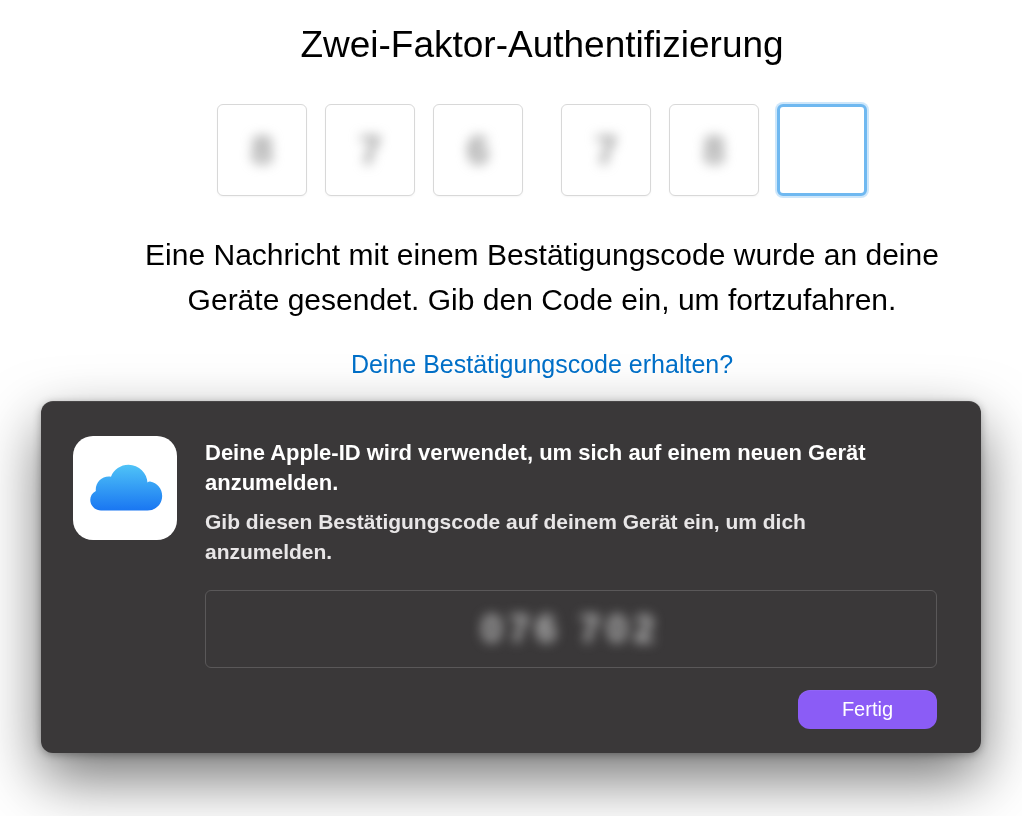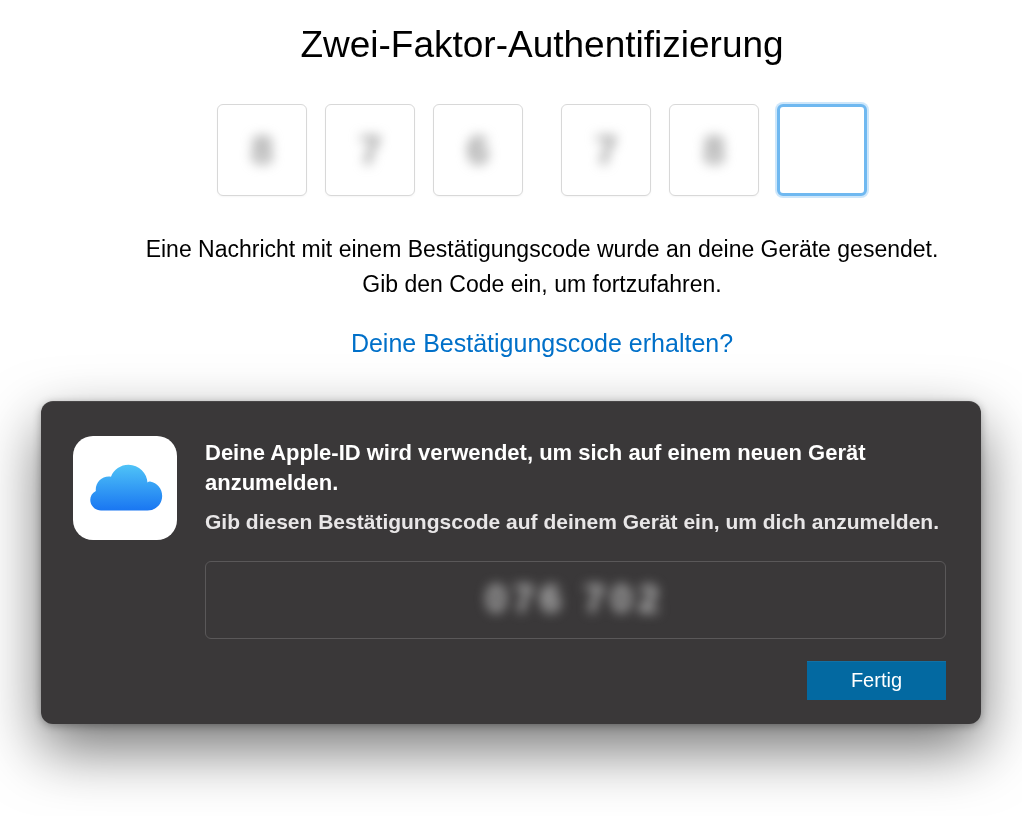--- a/index.html
+++ b/index.html
@@ -51,21 +51,21 @@
     .code-input.focused {
       border: 3px solid #6fb8f0;
       box-shadow: 0 0 0 2px rgba(111,184,240,0.35);
     }
     .code-input .blurred {
       filter: blur(6px);
       color: #999;
       font-weight: 700;
     }
     .description {
-      font-size: 23px;
+      font-size: 30px;
       line-height: 1.5;
       color: #000;
       max-width: 820px;
       margin: 0 auto 28px;
       font-weight: 400;
     }
     .link {
       font-size: 25px;
       color: #0070c9;
       text-decoration: none;
@@ -73,21 +73,21 @@
     }
 
     .modal {
       position: absolute;
       left: 41px;
       right: 41px;
       top: 401px;
       background: #3a3839;
       border-radius: 12px;
       box-shadow: 0 25px 60px rgba(0,0,0,0.55), 0 2px 8px rgba(0,0,0,0.3);
-      padding: 34px 35px 24px 32px;
+      padding: 34px 44px 24px 32px;
       border-top: 1px solid rgba(255,255,255,0.08);
     }
     .modal-content {
       display: flex;
       gap: 28px;
       align-items: flex-start;
     }
     .modal-icon {
       width: 104px;
       height: 104px;
@@ -135,24 +135,24 @@
     }
     .code-display .blurred {
       filter: blur(6px);
     }
     .modal-footer {
       display: flex;
       justify-content: flex-end;
       margin-top: 22px;
     }
     .done-button {
-      background: #0369a1;
+      background: #8b5cf6;
       color: #ffffff;
       border: none;
-      border-radius: 0;
+      border-radius: 12px;
       font-size: 20px;
       padding: 8px 44px;
       cursor: pointer;
       font-family: inherit;
       box-shadow: inset 0 1px 0 rgba(255,255,255,0.06);
     }
     .code-input-extra-gap {
       margin-left: 20px;
     }
   </style>

